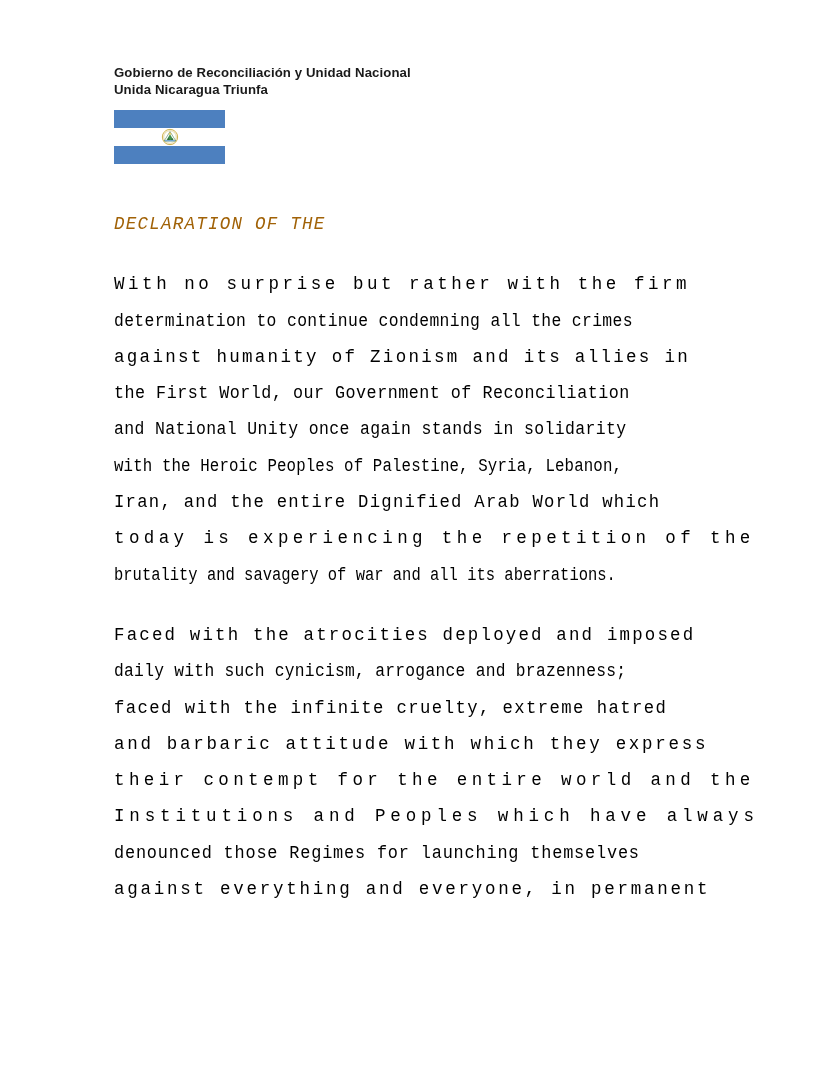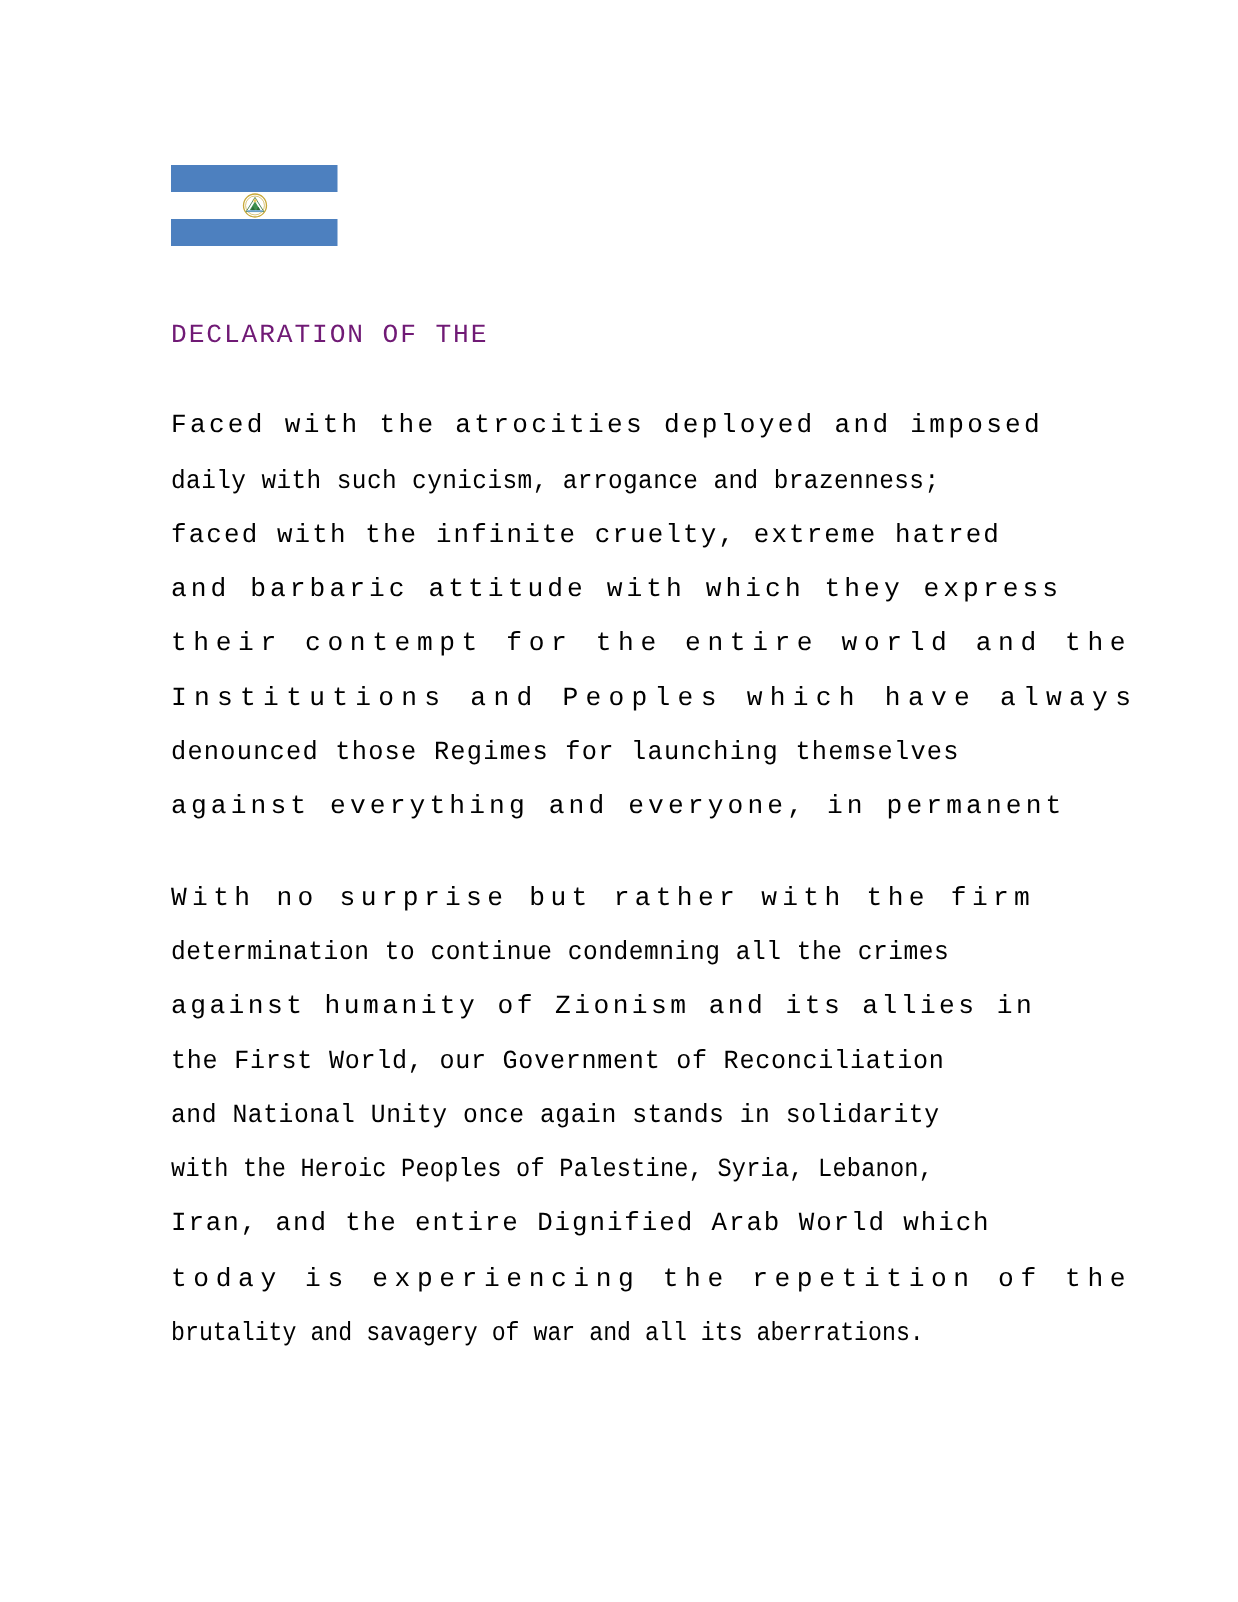--- a/index.html
+++ b/index.html
@@ -69,42 +69,47 @@
   .doc {
     position: absolute;
     left: 114px;
     top: 206px;
     width: 598px;
   }
   .doc-title {
     font-family: "Liberation Mono", "DejaVu Sans Mono", monospace;
     font-size: 17.5px;
     line-height: 36.3px;
-    color: #701a75;
+    color: #a16207;
     letter-spacing: 1.25px;
     white-space: nowrap;
+    font-style: italic;
   }
   .para {
     margin-top: 24px;
   }
   .para-line {
     font-family: "Liberation Mono", "DejaVu Sans Mono", monospace;
     font-size: 17.5px;
     line-height: 36.3px;
     color: #000000;
     white-space: pre;
     transform-origin: left center;
     display: block;
   }
 </style>
 </head>
 <body>
 
 <div class="page">
 
+  <div class="letterhead">
+    <div class="letterhead-line">Gobierno de Reconciliación y Unidad Nacional</div>
+    <div class="letterhead-line">Unida Nicaragua Triunfa</div>
+  </div>
 
   <div class="flag">
     <div class="flag-band top"></div>
     <div class="flag-band middle"></div>
     <div class="flag-band bottom"></div>
     <svg class="flag-emblem" viewBox="0 0 40 40">
       <circle cx="20" cy="20" r="17" fill="none" stroke="#c8a93a" stroke-width="2"></circle>
       <circle cx="20" cy="20" r="14" fill="none" stroke="#c8a93a" stroke-width="1"></circle>
       <polygon points="20,8 33,29 7,29" fill="#ffffff" stroke="#2f6f3c" stroke-width="1.2"></polygon>
       <polygon points="20,14 28,27 12,27" fill="#3f8f4d"></polygon>
@@ -113,36 +118,36 @@
       <rect x="9" y="27" width="22" height="2.4" fill="#6ea5d8"></rect>
       <polygon points="20,9 21.1,11.6 23.9,11.6 21.6,13.3 22.5,16 20,14.4 17.5,16 18.4,13.3 16.1,11.6 18.9,11.6" fill="#e8c34a" opacity="0.9"></polygon>
     </svg>
   </div>
 
   <div class="doc">
     <div class="doc-title">DECLARATION OF THE</div>
 
     <div id="paragraphs">
         <div class="para">
-          <div class="para-line" style="letter-spacing: 2.2px; transform: scaleX(0.995);">Faced with the atrocities deployed and imposed</div>
-          <div class="para-line" style="letter-spacing: 0.3px; transform: scaleX(0.93);">daily with such cynicism, arrogance and brazenness;</div>
-          <div class="para-line" style="letter-spacing: 1.45px; transform: scaleX(0.985);">faced with the infinite cruelty, extreme hatred</div>
-          <div class="para-line" style="letter-spacing: 2.7px;">and barbaric attitude with which they express</div>
-          <div class="para-line" style="letter-spacing: 4.4px;">their contempt for the entire world and the</div>
-          <div class="para-line" style="letter-spacing: 4.85px;">Institutions and Peoples which have always</div>
-          <div class="para-line" style="letter-spacing: 0.85px; transform: scaleX(0.965);">denounced those Regimes for launching themselves</div>
-          <div class="para-line" style="letter-spacing: 2.75px;">against everything and everyone, in permanent</div>
-        </div>
-        <div class="para">
           <div class="para-line" style="letter-spacing: 3.55px;">With no surprise but rather with the firm</div>
           <div class="para-line" style="letter-spacing: 0.38px; transform: scaleX(0.935);">determination to continue condemning all the crimes</div>
           <div class="para-line" style="letter-spacing: 2.3px;">against humanity of Zionism and its allies in</div>
           <div class="para-line" style="letter-spacing: 0.52px; transform: scaleX(0.955);">the First World, our Government of Reconciliation</div>
           <div class="para-line" style="letter-spacing: 0.4px; transform: scaleX(0.94);">and National Unity once again stands in solidarity</div>
           <div class="para-line" style="letter-spacing: 0.15px; transform: scaleX(0.9);">with the Heroic Peoples of Palestine, Syria, Lebanon,</div>
           <div class="para-line" style="letter-spacing: 1.3px; transform: scaleX(0.985);">Iran, and the entire Dignified Arab World which</div>
           <div class="para-line" style="letter-spacing: 4.4px;">today is experiencing the repetition of the</div>
           <div class="para-line" style="transform: scaleX(0.885);">brutality and savagery of war and all its aberrations.</div>
         </div>
+        <div class="para">
+          <div class="para-line" style="letter-spacing: 2.2px; transform: scaleX(0.995);">Faced with the atrocities deployed and imposed</div>
+          <div class="para-line" style="letter-spacing: 0.3px; transform: scaleX(0.93);">daily with such cynicism, arrogance and brazenness;</div>
+          <div class="para-line" style="letter-spacing: 1.45px; transform: scaleX(0.985);">faced with the infinite cruelty, extreme hatred</div>
+          <div class="para-line" style="letter-spacing: 2.7px;">and barbaric attitude with which they express</div>
+          <div class="para-line" style="letter-spacing: 4.4px;">their contempt for the entire world and the</div>
+          <div class="para-line" style="letter-spacing: 4.85px;">Institutions and Peoples which have always</div>
+          <div class="para-line" style="letter-spacing: 0.85px; transform: scaleX(0.965);">denounced those Regimes for launching themselves</div>
+          <div class="para-line" style="letter-spacing: 2.75px;">against everything and everyone, in permanent</div>
+        </div>
       </div>
   </div>
 
 </div>
 
 </body></html>

